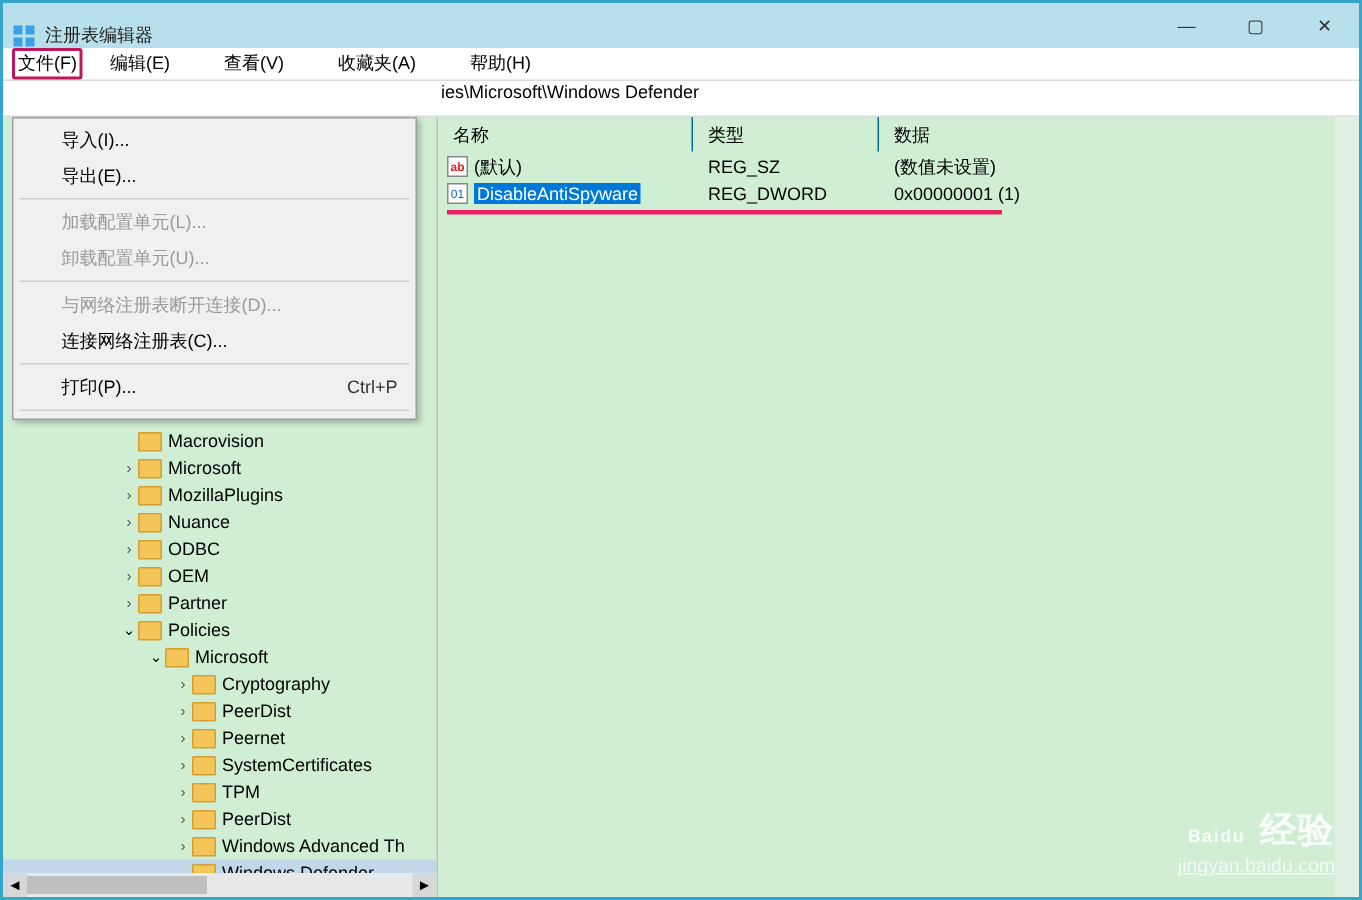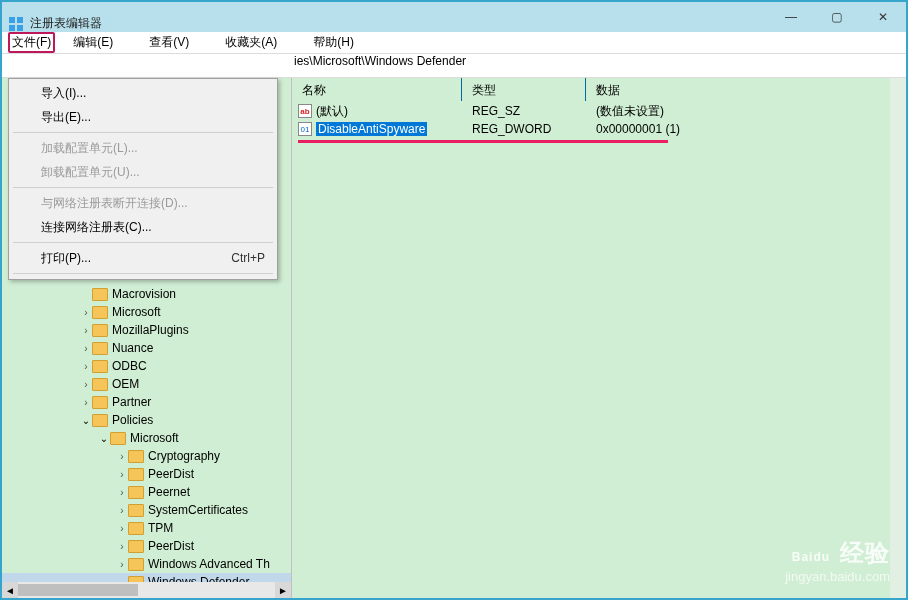--- a/index.html
+++ b/index.html
@@ -44,21 +44,21 @@
     .tree-row .arrow.open { color: #000; }
     .tree-row .folder { width: 16px; height: 13px; background: #f6c55a; border: 1px solid #d1a030; border-radius: 1px; margin-right: 4px; }
     .tree-row.selected { background: #c0d8ea; }
     .tree-scrollbar { position: absolute; bottom: 0; left: 0; right: 0; height: 16px; background: #e8e8e8; display: flex; }
     .tree-scrollbar .sb-btn { width: 16px; height: 16px; background: #d8d8d8; display: flex; align-items: center; justify-content: center; font-size: 10px; }
     .tree-scrollbar .sb-track { flex: 1; position: relative; }
     .tree-scrollbar .sb-thumb { position: absolute; top: 2px; left: 0; width: 120px; height: 12px; background: #bfbfbf; }
     .watermark { position: absolute; right: 16px; bottom: 14px; color: rgba(255,255,255,0.85); text-align: right; pointer-events: none; }
     .watermark .big { font-size: 32px; font-weight: bold; letter-spacing: 1px; }
     .watermark .big .cn { font-size: 24px; }
-    .watermark .small { font-size: 13px; opacity: 0.85; }
+    .watermark .small { font-size: 13px; opacity: 0.85; text-decoration: underline; }
     .pad { display:inline-block; }
     .values-panel .vscroll { position: absolute; top: 0; right: 0; bottom: 0; width: 16px; background: #e2efe3; }
   </style>
 </head>
 <body>
 
 <div class="window">
   <div class="titlebar">
     <span class="app-icon">
       <svg viewBox="0 0 16 16" width="16" height="16">

